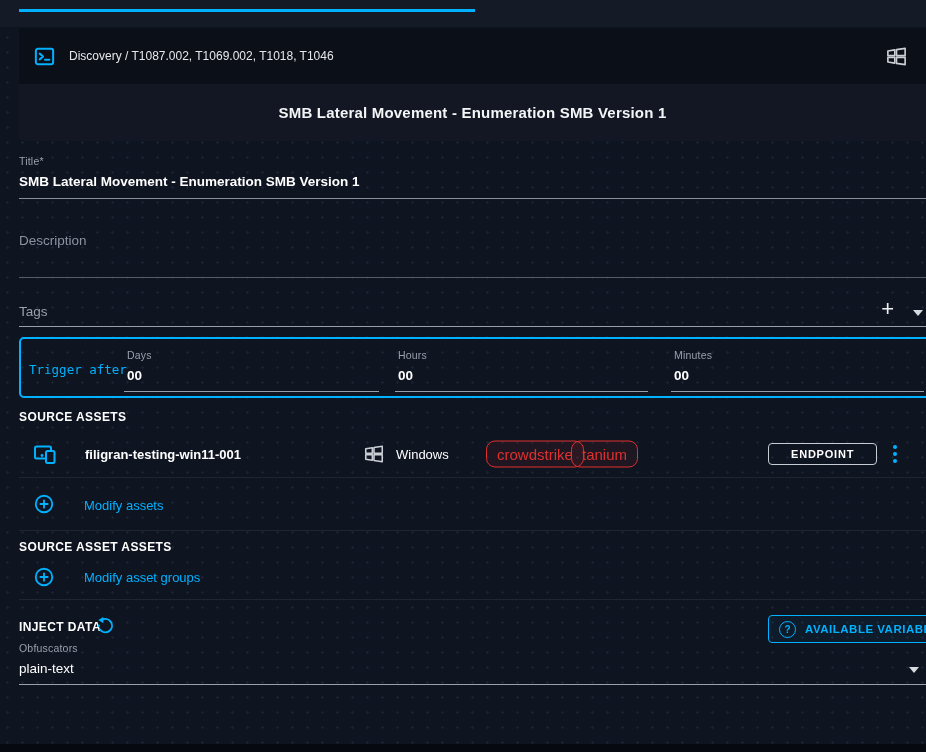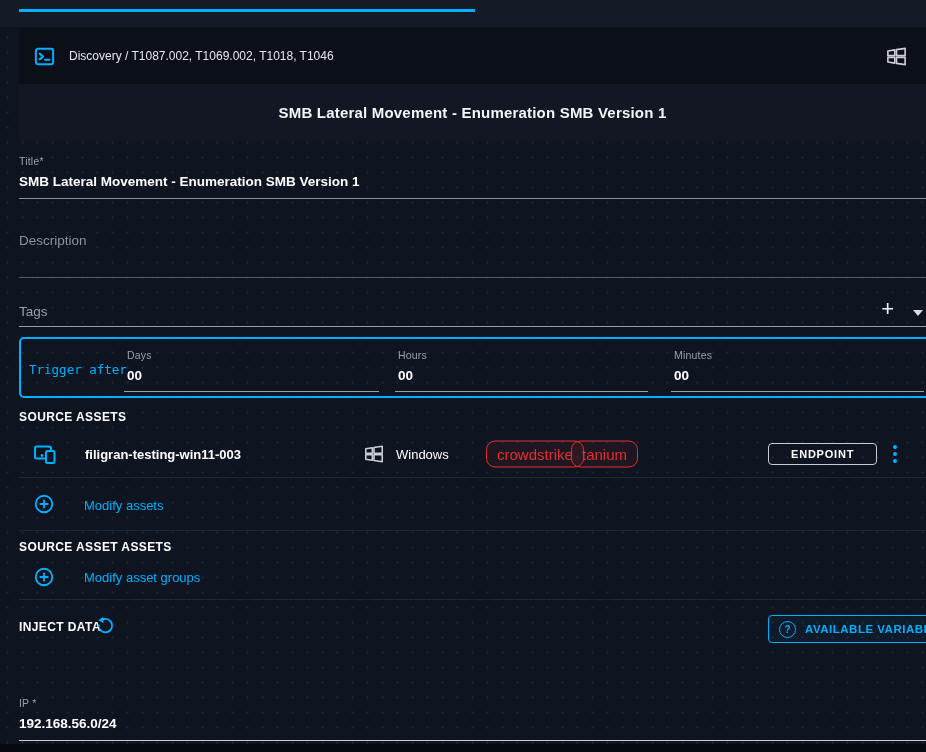--- a/index.html
+++ b/index.html
@@ -138,21 +138,21 @@
   <div class="section-h" style="top:410px;">SOURCE ASSETS</div>
 
   <div class="asset-row">
     <span class="a-abs icon blue" style="left:14px;">
       <svg width="24" height="24" viewBox="0 0 24 24" fill="none" stroke="currentColor" stroke-width="2">
         <rect x="2" y="4.5" width="16" height="12" rx="1.5"></rect>
         <rect x="13" y="9" width="8.5" height="12" rx="1.5" fill="#0e1420"></rect>
         <circle cx="9" cy="13.5" r="1.4" fill="currentColor" stroke="none"></circle>
       </svg>
     </span>
-    <span class="a-abs asset-name" style="left:66px;">filigran-testing-win11-003</span>
+    <span class="a-abs asset-name" style="left:66px;">filigran-testing-win11-001</span>
     <span class="a-abs icon grey-ic" style="left:344px;">
       <svg width="22" height="22" viewBox="0 0 24 24" fill="none" stroke="currentColor" stroke-width="1.7" stroke-linejoin="round">
         <polygon points="3,6.2 10.2,5.1 10.2,11.1 3,11.1"></polygon>
         <polygon points="12,4.8 21,3.5 21,11.1 12,11.1"></polygon>
         <polygon points="3,12.9 10.2,12.9 10.2,18.9 3,17.8"></polygon>
         <polygon points="12,12.9 21,12.9 21,20.5 12,19.2"></polygon>
       </svg>
     </span>
     <span class="a-abs platform-name" style="left:377px;">Windows</span>
     <span class="a-abs chip-danger" style="left:467px;">crowdstrike</span>
@@ -196,22 +196,23 @@
       <path d="M7 18 A 7.6 7.6 0 0 1 4.4 11" stroke-dasharray="2.5 2.8"></path>
       <polygon points="9.5,2.2 3.8,5.8 9.5,9.4" fill="currentColor" stroke="none"></polygon>
     </svg>
   </span>
 
   <div class="av-btn">
     <span class="help-circle">?</span>
     <span class="av-label">AVAILABLE VARIABLES</span>
   </div>
 
-
-  <div class="field" style="top:697px;height:44px;">
-    <div class="f-label">IP *</div>
-    <div class="f-value">192.168.56.0/24</div>
-    <div class="underline" style="border-color:#c9ccd3;"></div>
-  </div>
+  <div class="field" style="top:642px;height:43px;">
+    <div class="f-label">Obfuscators</div>
+    <div class="f-value" style="font-weight:500;">plain-text</div>
+    <span class="caret" style="position:absolute;right:7px;top:25px;"></span>
+    <div class="underline" style="border-color:#9ba1ab;"></div>
+  </div>
+
 
   <div class="bottom-strip"></div>
 
 </div>
 
 </body></html>

